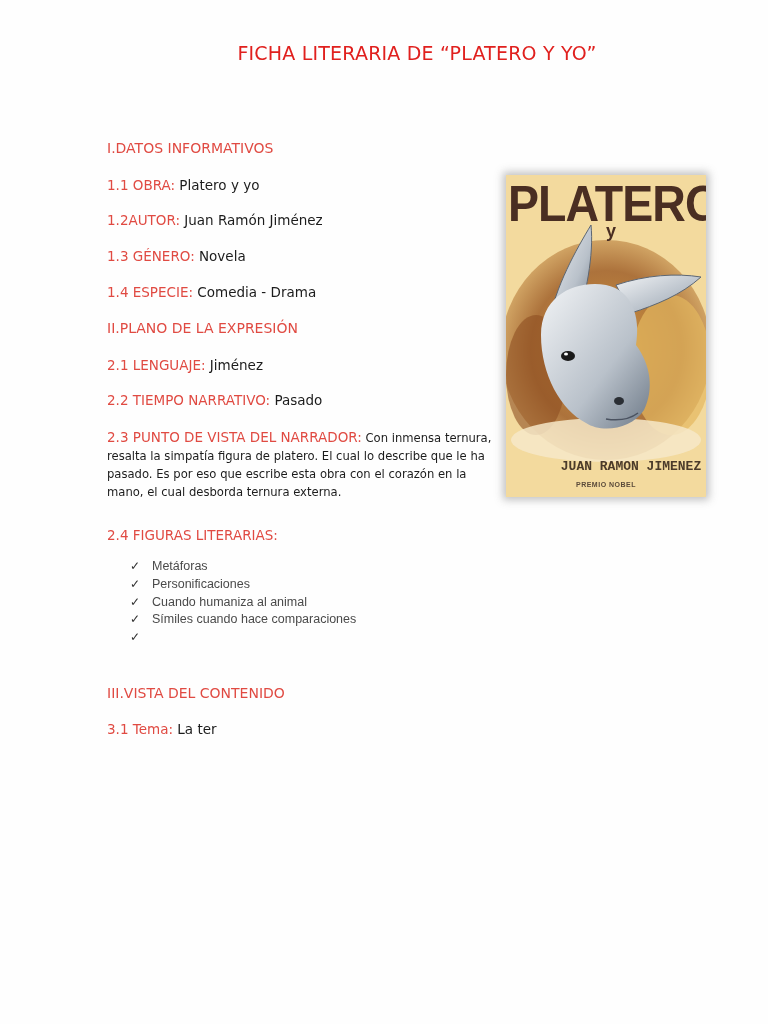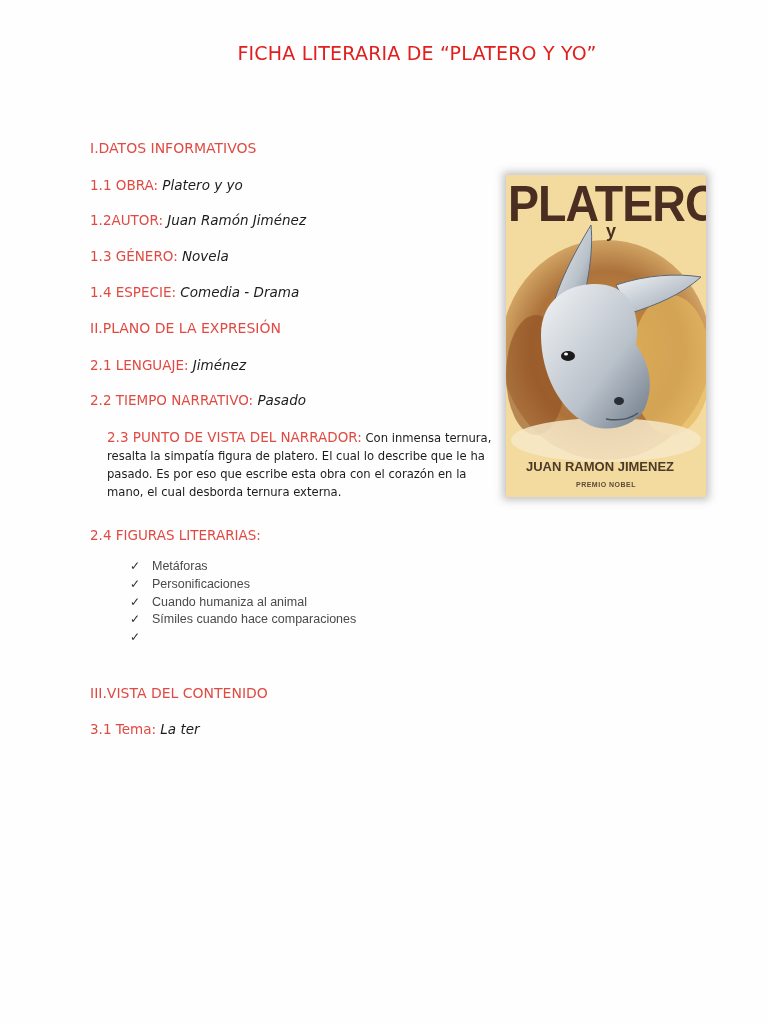--- a/index.html
+++ b/index.html
@@ -6,23 +6,23 @@
     body {
       width: 768px; height: 1024px; background: #fefefe;
       position: relative; overflow: hidden;
       font-family: "DejaVu Sans", sans-serif;
     }
     .title {
       position: absolute; left: 0; width: 768px; top: 42px;
       text-align: center; color: #e0201e; font-size: 19px; letter-spacing: 0.2px; margin-left: 33px;
     }
     .red { color: #e04a42; }
-    .blk { color: #1c1c1c; font-style: italic; }
+    .blk { color: #1c1c1c; }
     .line {
-      position: absolute; left: 90px; font-size: 13.5px; white-space: nowrap;
+      position: absolute; left: 107px; font-size: 13.5px; white-space: nowrap;
     }
     .line.h { font-size: 14px; }
     .para {
       position: absolute; left: 107px; top: 428px; width: 385px;
       font-size: 11.6px; line-height: 18px; color: #1c1c1c;
     }
     .para .red { font-size: 13.5px; }
     ul.figs {
       position: absolute; left: 130px; top: 558px; margin: 0; padding: 0; list-style: none;
       font-family: "Liberation Sans", sans-serif; font-size: 12.5px; color: #4a4a4a;
@@ -43,21 +43,21 @@
     .cover .t2 {
       position: absolute; left: 100px; top: 46px; font-family: "Liberation Sans", sans-serif;
       font-weight: bold; font-size: 18px; color: #4a2e22;
     }
     .cover .t3 {
       position: absolute; right: 4px; top: 44px; font-family: "Liberation Sans", sans-serif;
       font-weight: bold; font-size: 46px; color: #4a2e22; line-height: 50px;
     }
     .cover .author {
       position: absolute; left: 0; width: 188px; top: 284px; text-align: center;
-      font-family: Liberation Sans, sans-serif; font-weight: bold; font-size: 13px; color: #4a3a2a;
+      font-family: Liberation Mono, monospace; font-weight: bold; font-size: 13px; color: #4a3a2a; padding-left: 31px;
     }
     .cover .prize {
       position: absolute; left: 0; width: 200px; top: 306px; text-align: center;
       font-family: "Liberation Sans", sans-serif; font-weight: bold; font-size: 7px; color: #5a4a3a; letter-spacing: 0.5px;
     }
   </style>
 </head>
 <body>
 
 <div class="title">FICHA LITERARIA DE “PLATERO Y YO”</div>

